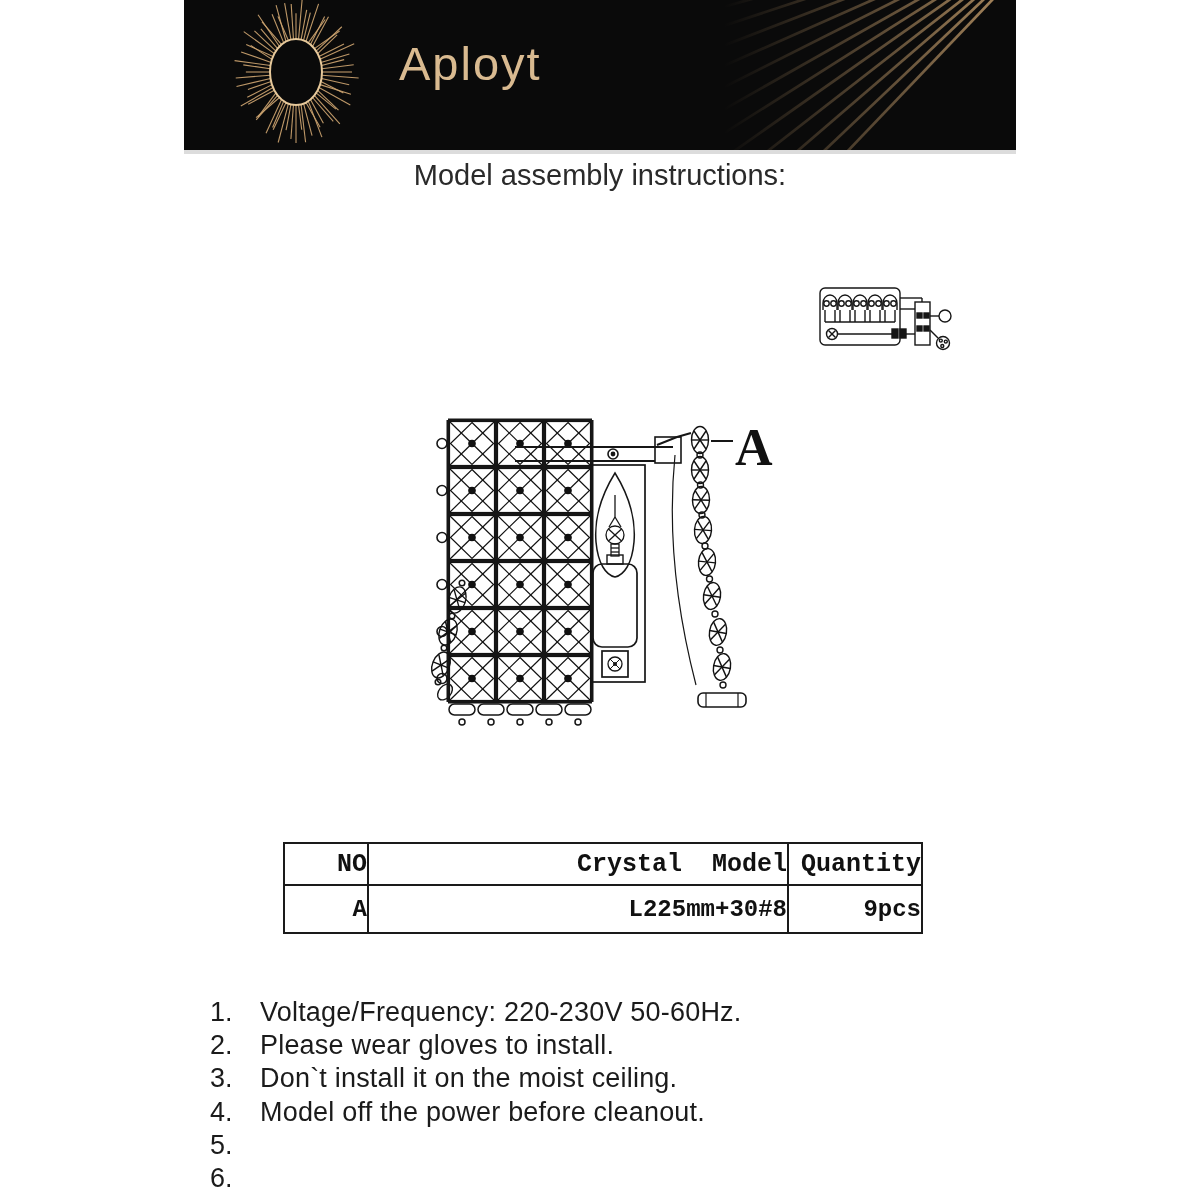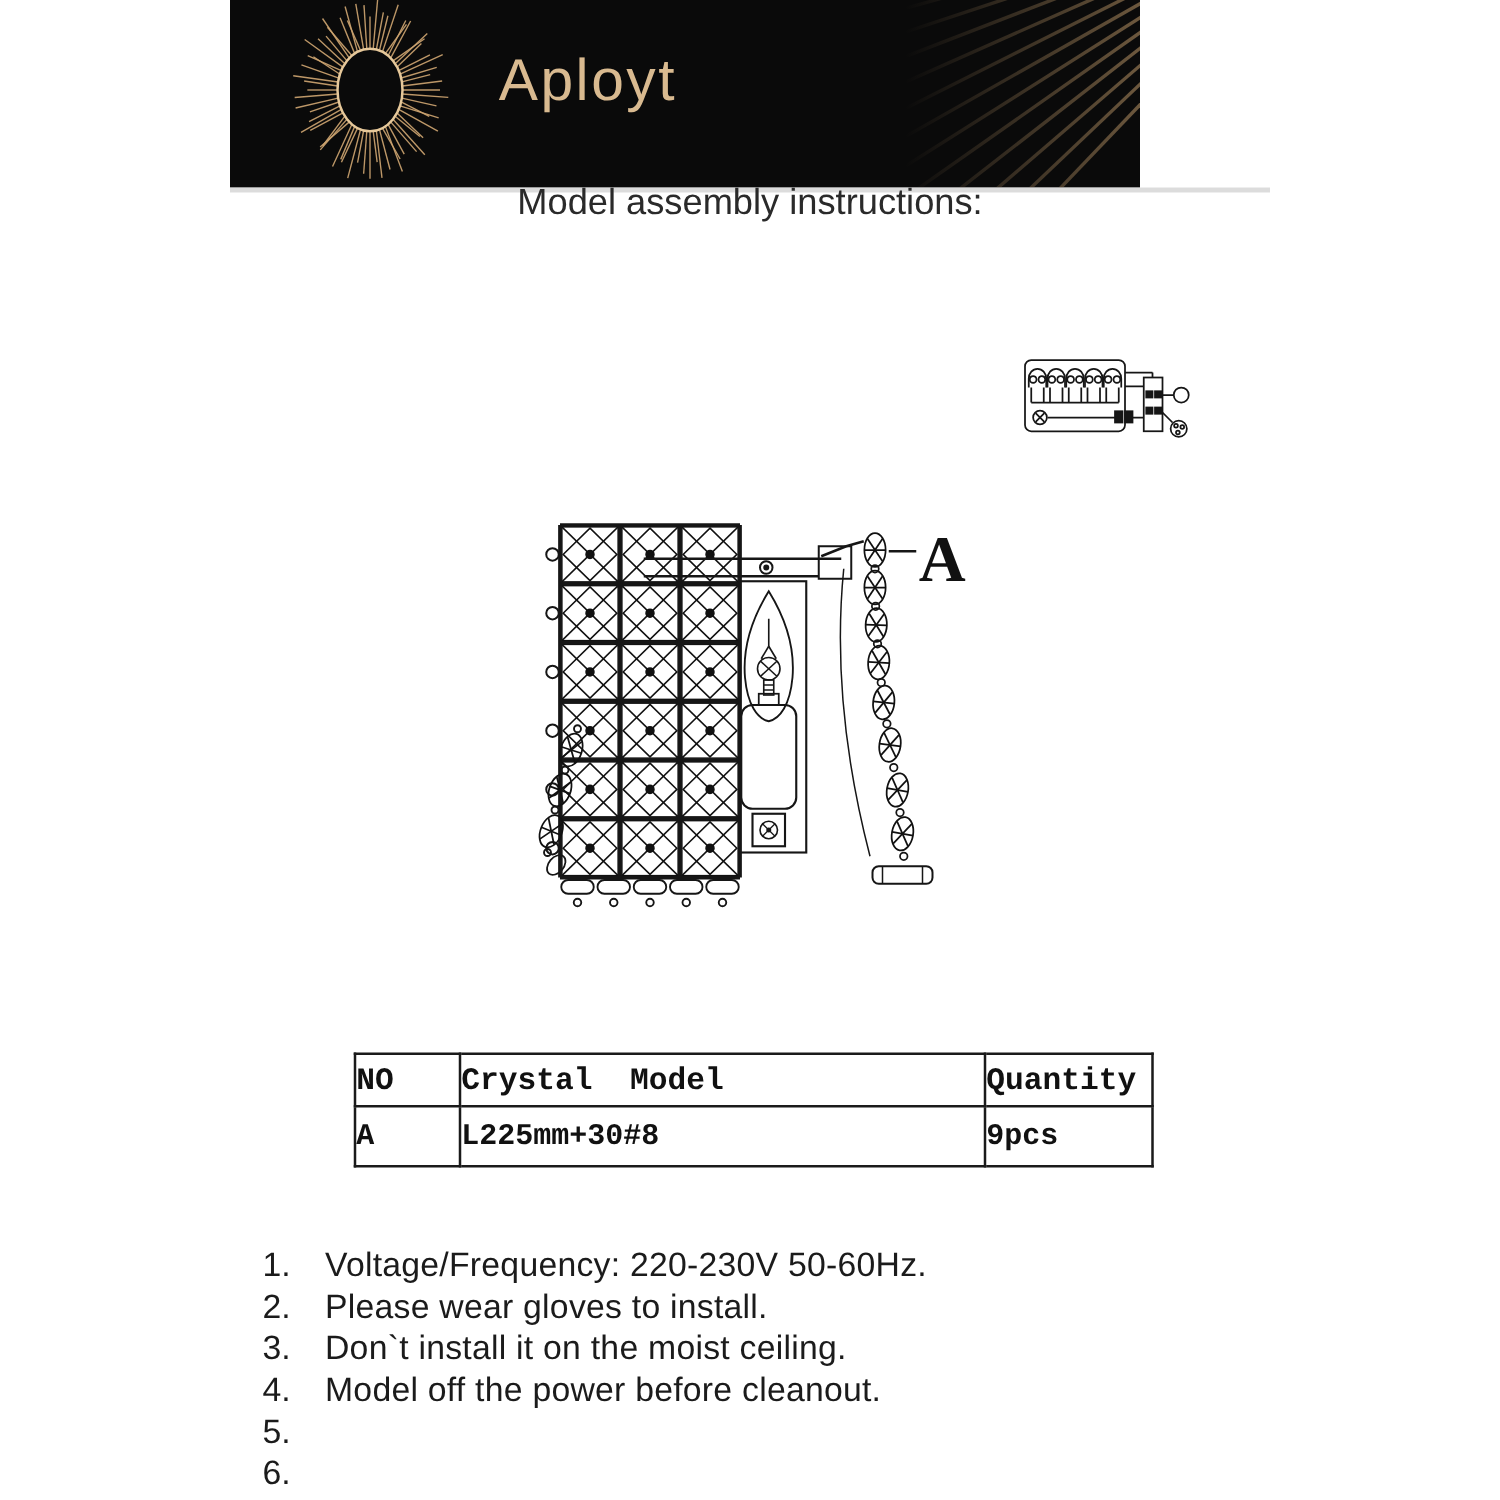--- a/index.html
+++ b/index.html
@@ -2,49 +2,49 @@
 <html><head>
 <meta charset="utf-8">
 <style>
   html,body{margin:0;padding:0;}
   body{
     width:1200px;height:1200px;position:relative;background:#ffffff;
     font-family:"Liberation Sans",sans-serif;overflow:hidden;color:#1e1e1e;
   }
   
   .banner{
-    position:absolute;left:184px;top:0;width:728px;height:150px;
+    position:absolute;left:184px;top:0;width:832px;height:150px;
     background:#0a0a0a;overflow:hidden;
   }
   .banner-shadow{
     position:absolute;left:184px;top:150px;width:832px;height:4px;
     background:#c9c9c9;opacity:.65;
   }
   .banner svg{position:absolute;left:0;top:0;}
   .brand{
     position:absolute;left:215px;top:36px;
     font-size:47px;letter-spacing:2px;color:#d9ba90;font-weight:400;
   }
   
   .title{
-    position:absolute;left:0;top:145px;width:1200px;text-align:center;
+    position:absolute;left:0;top:158px;width:1200px;text-align:center;
     font-size:29px;line-height:35px;color:#2a2a2a;
   }
   
   .wiring{position:absolute;left:808px;top:268px;}
   .lamp{position:absolute;left:415px;top:395px;}
   .draw{stroke:#161616;fill:none;}
   
   table.parts{
     position:absolute;left:283px;top:842px;width:638px;
     border-collapse:collapse;table-layout:fixed;
     font-family:"Liberation Mono",monospace;font-weight:700;color:#111;
   }
   table.parts th,table.parts td{
-    border:2px solid #1a1a1a;padding:0;text-align:left;white-space:pre;
+    border:2px solid #1a1a1a;padding:0;text-align:right;white-space:pre;
   }
   table.parts th{height:40px;font-size:25px;font-weight:700;}
   table.parts td{height:46px;font-size:24px;}
   .col-no{width:84px;}
   .col-model{width:420px;}
   .col-qty{width:134px;}
   td.model-cell{text-align:left;padding-left:14px;margin-left:20px;}
   
   ol.instructions{
     position:absolute;left:210px;top:997px;width:840px;margin:0;padding:0;

